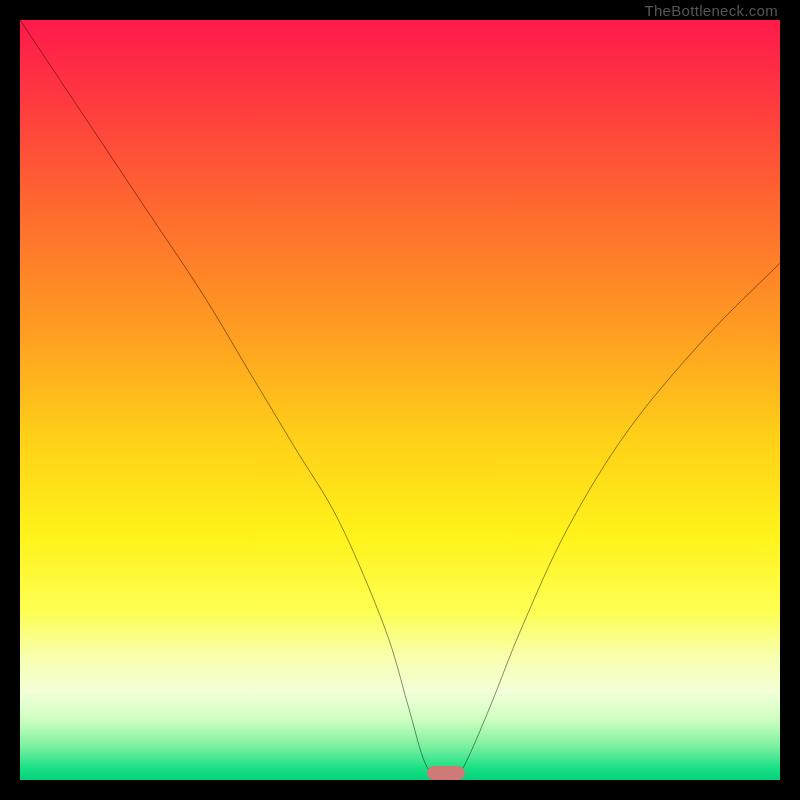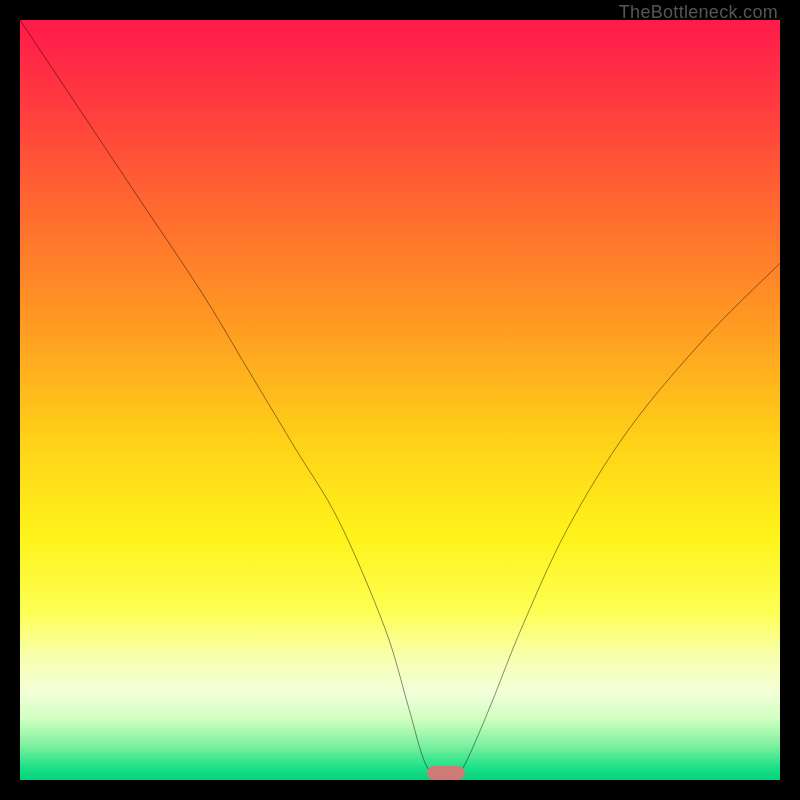--- a/index.html
+++ b/index.html
@@ -30,21 +30,21 @@
     left: 0;
     top: 0;
     width: 100%;
     height: 100%;
   }
   .watermark {
     position: absolute;
     top: 2px;
     right: 22px;
     color: #565656;
-    font-size: 18px;
+    font-size: 15px;
     font-weight: 500;
     letter-spacing: 0.3px;
     font-family: Arial, Helvetica, sans-serif;
   }
   svg.curve {
     position: absolute;
     left: 0;
     top: 0;
     width: 100%;
     height: 100%;

